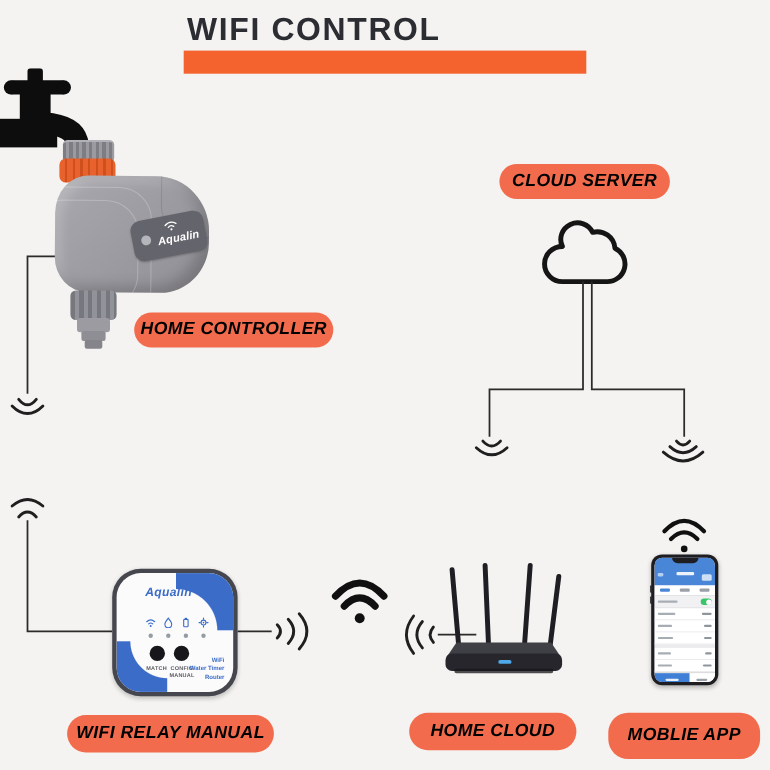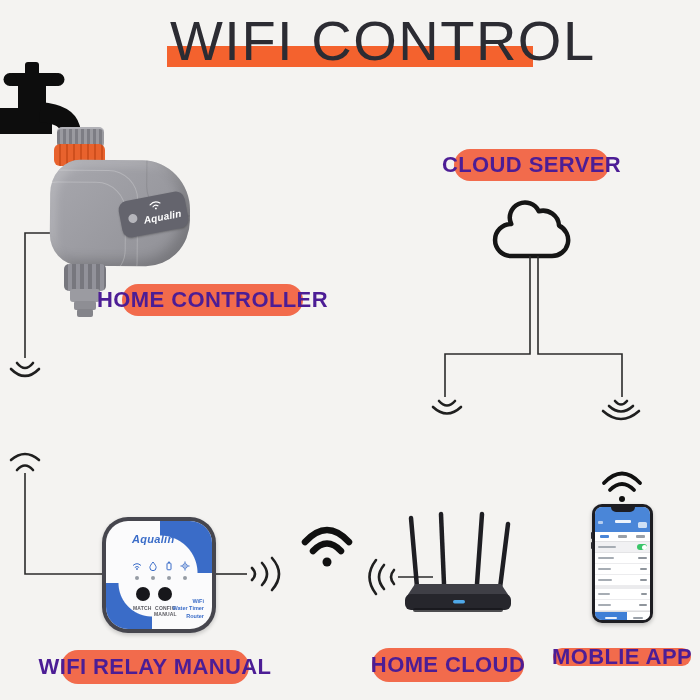--- a/index.html
+++ b/index.html
@@ -3,28 +3,28 @@
 <meta charset="utf-8">
 <style>
   html,body{margin:0;padding:0;}
   #canvas{
     position:relative;width:700px;height:700px;overflow:hidden;
     background:var(--background,#f4f3f1);
     font-family:"Liberation Sans",sans-serif;
   }
   
   .title-underline{position:absolute;left:167px;top:46px;width:366px;height:21px;background:var(--underline-orange,#f4622e);}
-  .page-title{position:absolute;left:170px;top:13px;font-size:56px;font-weight:normal;letter-spacing:1.5px;line-height:1;color:var(--title-text,#2c2c33);white-space:nowrap;}
-  
-  .pill{position:absolute;display:flex;align-items:center;justify-content:center;background:var(--accent-orange,#f26b4c);color:#4c1d95;font-weight:bold;border-radius:18px;font-size:22px;letter-spacing:.4px;white-space:nowrap;}
+  .page-title{position:absolute;left:170px;top:13px;font-size:29px;font-weight:bold;letter-spacing:1.5px;line-height:1;color:var(--title-text,#2c2c33);white-space:nowrap;}
+  
+  .pill{position:absolute;display:flex;align-items:center;justify-content:center;background:var(--accent-orange,#f26b4c);color:#000000;font-weight:bold;border-radius:18px;font-size:16px;letter-spacing:.4px;white-space:nowrap;font-style:italic;}
   #pill-controller{left:122px;top:284px;width:181px;height:32px;}
   #pill-cloud{left:454px;top:149px;width:155px;height:32px;}
   #pill-relay{left:61px;top:650px;width:188px;height:34px;}
   #pill-home{left:372px;top:648px;width:152px;height:34px;}
-  #pill-mobile{left:553px;top:648px;width:138px;height:18px;}
+  #pill-mobile{left:553px;top:648px;width:138px;height:42px;}
   
   #overlay{position:absolute;left:0;top:0;pointer-events:none;}
   .thin{stroke:#2b2b2b;stroke-width:1.6;fill:none;}
   .sig{stroke:#1f1f1f;stroke-width:2.6;fill:none;stroke-linecap:round;}
   .wifi-bold{stroke:#101010;stroke-width:6.5;fill:none;stroke-linecap:round;}
   .wifi-med{stroke:#101010;stroke-width:3.8;fill:none;stroke-linecap:round;}
   .cloudline{stroke:#151515;stroke-width:4.5;fill:none;stroke-linejoin:round;stroke-linecap:round;}
   
   #faucet{position:absolute;left:0;top:62px;}
   .collar{position:absolute;left:57px;top:127px;width:47px;height:19px;border-radius:5px;

